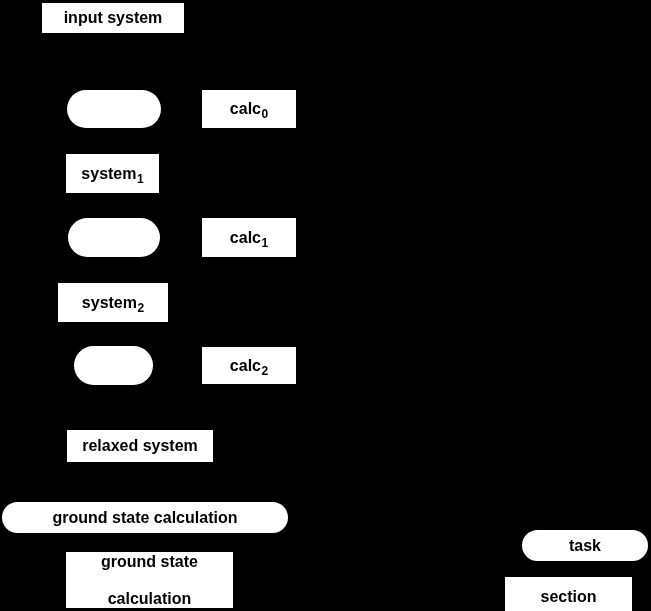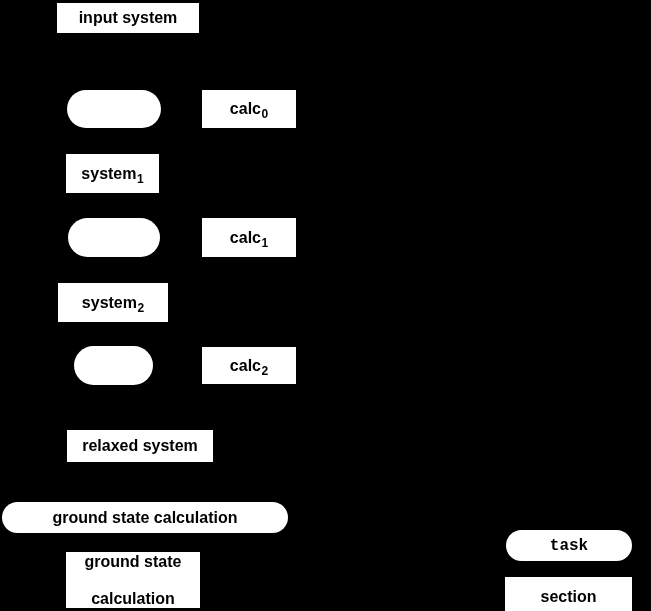--- a/index.html
+++ b/index.html
@@ -33,33 +33,33 @@
     font-weight: bold;
     position: relative;
     top: 5px;
     margin-left: 0.5px;
   }
   .two-line {
     flex-direction: column;
     line-height: 26px;
   }
   
-  #n-input-system   { left: 42px;  top: 3px;   width: 142px; height: 30px; margin-left: 15px; }
+  #n-input-system   { left: 42px;  top: 3px;   width: 142px; height: 30px; }
   #n-task-pill-0    { left: 67px;  top: 90px;  width: 94px;  height: 38px; }
   #n-calc-0         { left: 202px; top: 90px;  width: 94px;  height: 38px; }
   #n-system-1       { left: 66px;  top: 154px; width: 93px;  height: 39px; }
   #n-task-pill-1    { left: 68px;  top: 218px; width: 92px;  height: 39px; }
   #n-calc-1         { left: 202px; top: 218px; width: 94px;  height: 39px; }
   #n-system-2       { left: 58px;  top: 283px; width: 110px; height: 39px; }
   #n-task-pill-2    { left: 74px;  top: 346px; width: 79px;  height: 39px; }
   #n-calc-2         { left: 202px; top: 347px; width: 94px;  height: 37px; }
   #n-relaxed-system { left: 67px;  top: 430px; width: 146px; height: 32px; }
   #n-gs-pill        { left: 2px;   top: 502px; width: 286px; height: 31px; }
-  #n-gs-rect        { left: 66px;  top: 552px; width: 134px; height: 56px; gap: 11px; }
-  #legend-task      { left: 506px; top: 530px; width: 126px; height: 31px; font-family: Liberation Mono, monospace; }
+  #n-gs-rect        { left: 66px;  top: 552px; width: 167px; height: 56px; gap: 11px; }
+  #legend-task      { left: 522px; top: 530px; width: 126px; height: 31px; }
   #legend-section   { left: 505px; top: 577px; width: 127px; height: 40px; }
 </style>
 </head>
 <body>
 
 <div class="stage">
 
   <div class="node" id="n-input-system">
     <span>input system</span>
   </div>

